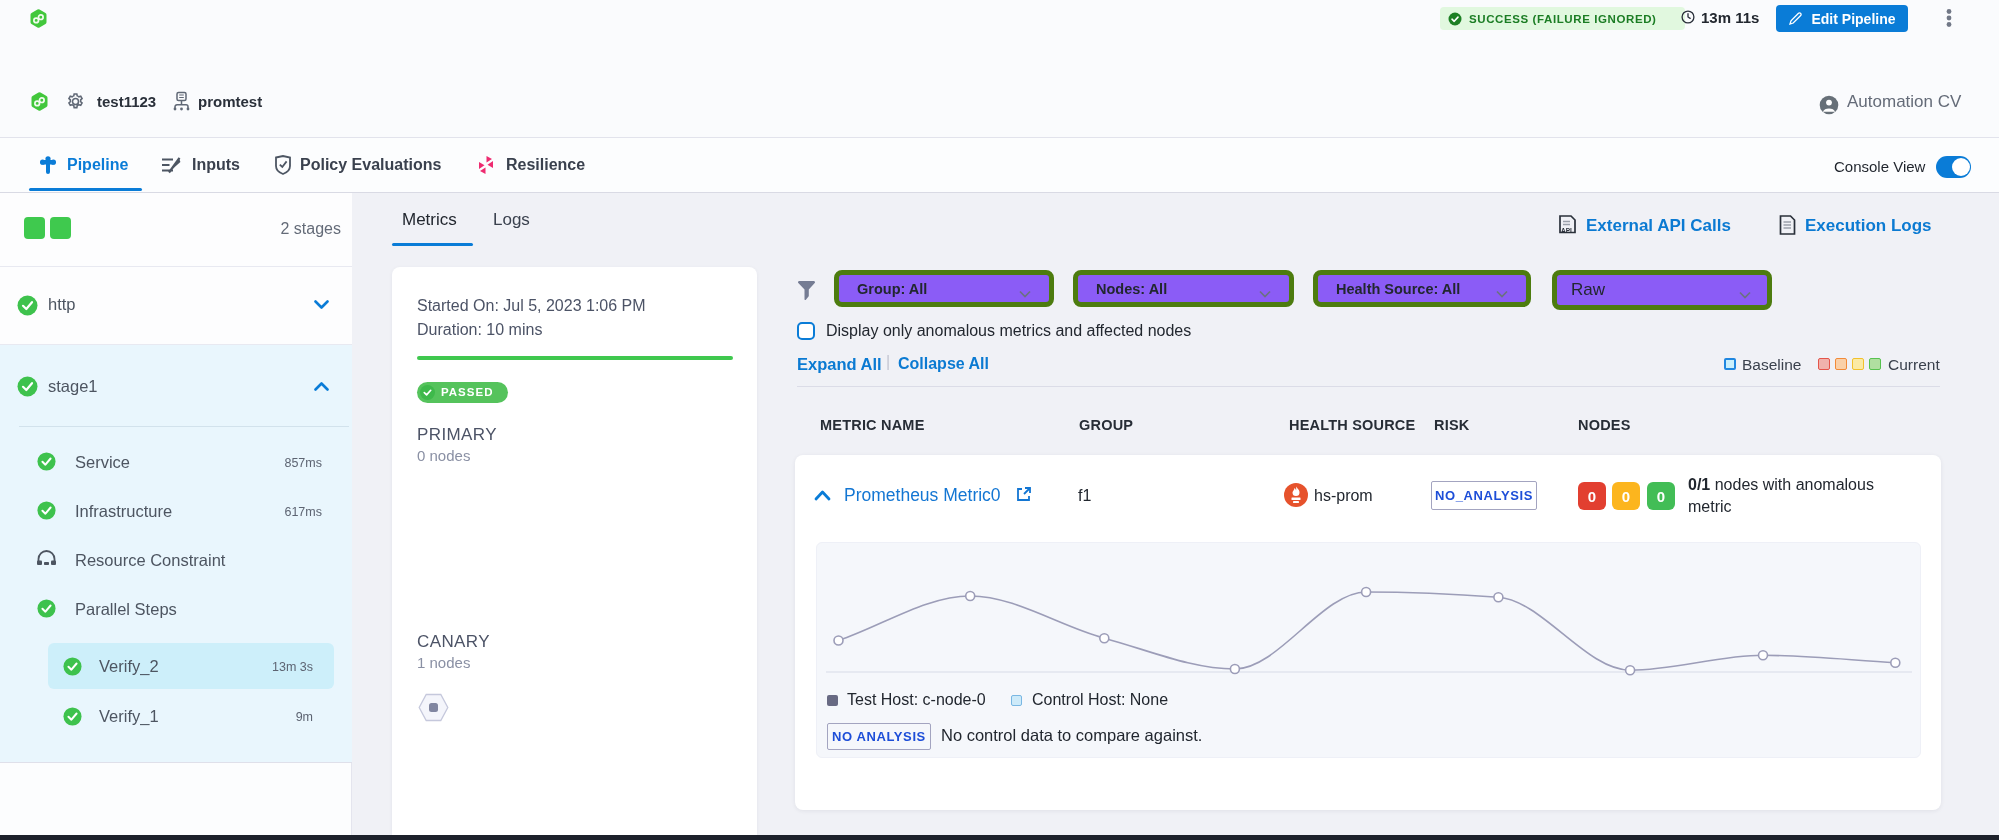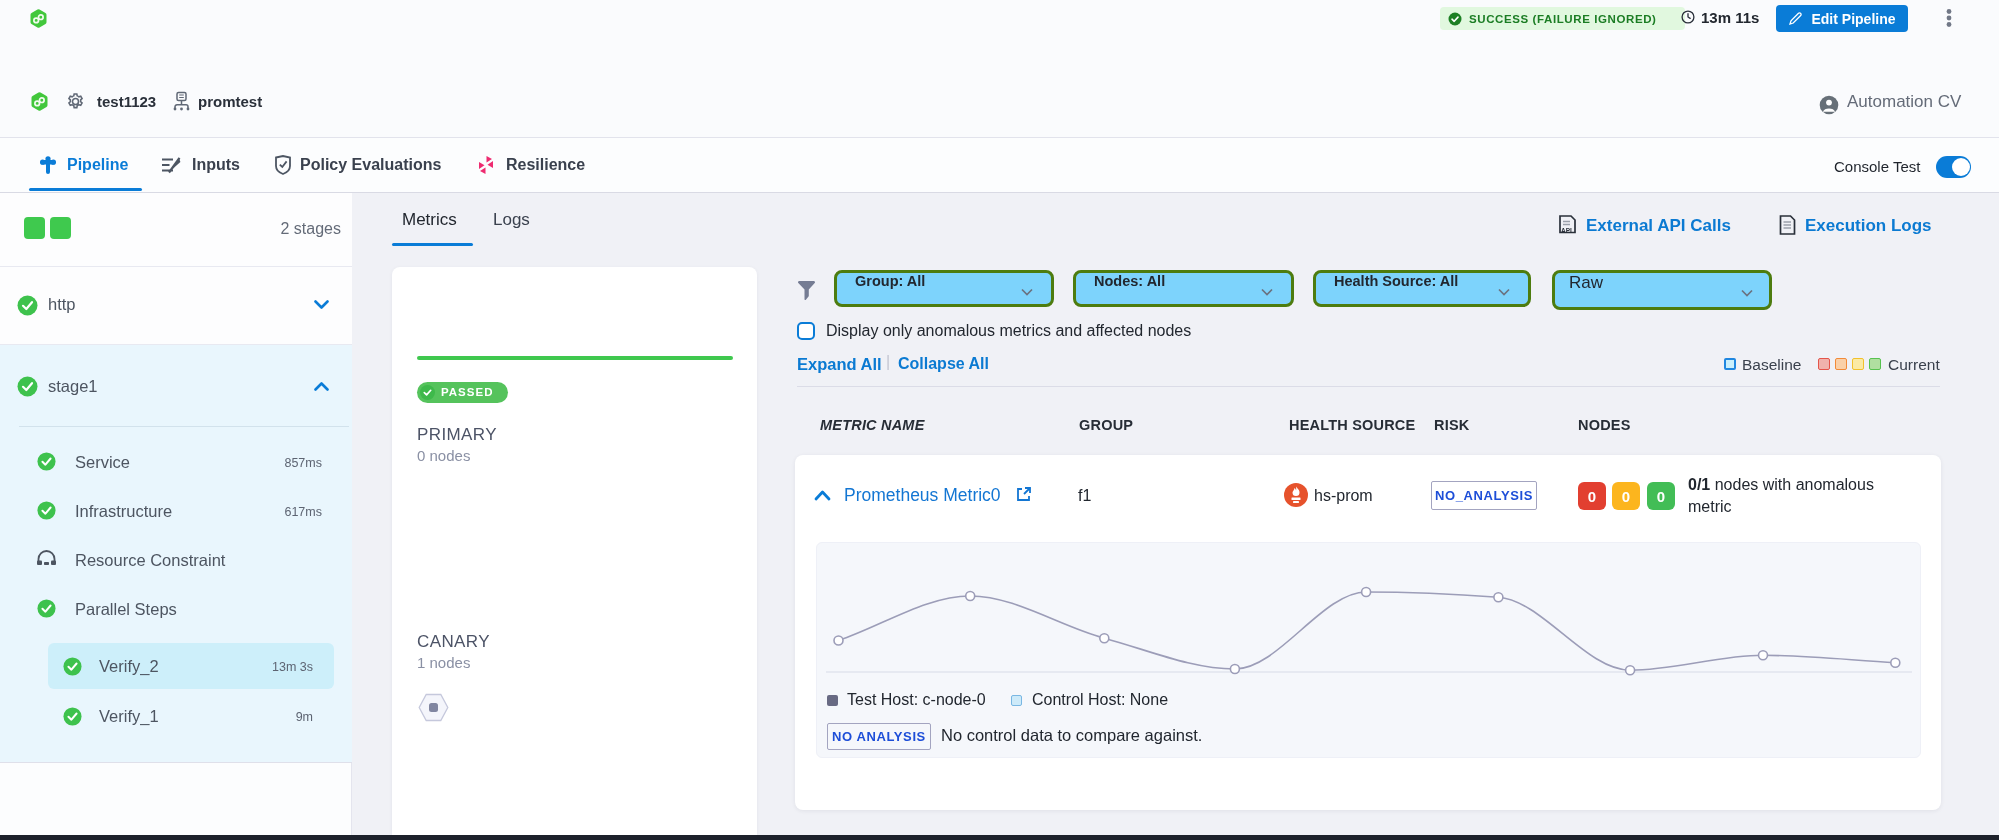--- a/index.html
+++ b/index.html
@@ -14,21 +14,21 @@
 #mainbg { left:352px; top:193px; width:1647px; height:647px; background:#f0f1f6; }
 #bottomstrip { left:0; top:835px; width:1999px; height:5px; background:#1d212b; }
 .crumb { font-size:14.5px; font-weight:600; color:#1a82d7; }
 .title { font-size:24px; font-weight:700; color:#22272f; letter-spacing:0.1px; }
 .badge-success { background:#e1f8df; color:#1b7d24; font-size:11.5px; font-weight:700; letter-spacing:0.6px; border-radius:4px; display:flex; align-items:center; }
 .btn-blue { background:#0a7cd7; color:#fff; font-size:14px; font-weight:600; border-radius:4px; display:flex; align-items:center; justify-content:center; }
 
 .srow-text { font-size:16.5px; color:#4d5561; }
 .stime { font-size:12.5px; color:#5d6472; font-weight:400; }
 
-.ddl { background:#7dd3fc; border:3px solid #4d7c0f; border-radius:8px; position:absolute; height:37px; display:flex; align-items:flex-start; }
+.ddl { background:#8b5cf6; border:5px solid #4d7c0f; border-radius:8px; position:absolute; height:37px; display:flex; align-items:center; }
 .ddl .t { font-size:14.5px; font-weight:700; color:#22272f; }
 .chip { border:1.5px solid #a3a4c0; border-radius:2px; color:#1d4ed8; font-weight:700; letter-spacing:0.6px; display:flex; align-items:center; justify-content:center; }
 .sq { position:absolute; width:28px; height:28px; border-radius:6px; color:#fff; font-size:15px; font-weight:700; display:flex; align-items:center; justify-content:center; }
 .thead { font-size:14.5px; font-weight:700; color:#272d36; letter-spacing:0.2px; }
 .blue-link { color:#0b7ad2; font-weight:700; }
 </style>
 </head>
 <body>
 <div class="abs" id="header">
 
@@ -123,21 +123,21 @@
   <div class="abs" style="left:300px;top:18px;font-size:16px;font-weight:600;color:#3a414e;">Policy Evaluations</div>
   <svg class="abs" style="left:476px;top:17px;" width="20" height="20" viewBox="0 0 20 20">
       <g fill="#ee2b70">
         <path d="M10.5 1 L16 4 L10.5 7.5 Z"></path>
         <path d="M17 6 L17 13 L11.5 9.8 Z"></path>
         <path d="M9.5 19 L4 16 L9.5 12.5 Z"></path>
         <path d="M3 14 L3 7 L8.5 10.2 Z"></path>
       </g>
     </svg>
   <div class="abs" style="left:506px;top:18px;font-size:16px;font-weight:600;color:#3a414e;">Resilience</div>
-  <div class="abs" style="left:1834px;top:20px;font-size:15px;color:#1f242c;">Console Test</div>
+  <div class="abs" style="left:1834px;top:20px;font-size:15px;color:#1f242c;">Console View</div>
   <div class="abs" style="left:1936px;top:18px;width:35px;height:22px;border-radius:11px;background:#0a7cd7;"></div>
   <div class="abs" style="left:1952px;top:20px;width:18px;height:18px;border-radius:50%;background:#fff;"></div>
 </div>
 <div class="abs" id="sidebar"></div>
 
 <div class="abs" style="left:0;top:193px;width:352px;height:74px;border-bottom:1px solid #e8e9f1;background:#fdfdfe;">
   <div class="abs" style="left:24px;top:24px;width:21px;height:22px;border-radius:4px;background:#3fc94e;"></div>
   <div class="abs" style="left:50px;top:24px;width:21px;height:22px;border-radius:4px;background:#3fc94e;"></div>
   <div class="abs" style="right:11px;top:27px;font-size:16px;color:#646b78;">2 stages</div>
 </div>
@@ -200,20 +200,21 @@
     </svg>
   <div class="abs srow-text" style="left:99px;top:362px;">Verify_1</div>
   <div class="abs stime" style="right:39px;top:365px;">9m</div>
 </div>
 <div class="abs" id="mainbg"></div>
 
 <div class="abs" style="left:402px;top:210px;font-size:17px;font-weight:400;color:#22272f;">Metrics</div>
 <div class="abs" style="left:493px;top:210px;font-size:17px;color:#3a414e;">Logs</div>
 <div class="abs" style="left:392px;top:243px;width:81px;height:3px;background:#0a7cd7;border-radius:2px;"></div>
 <div class="abs" style="left:392px;top:267px;width:365px;height:568px;background:#fff;border-radius:8px 8px 0 0;box-shadow:0 1px 4px rgba(40,41,61,0.06);">
+  <div class="abs" style="left:25px;top:27px;font-size:16px;color:#4c5366;line-height:24px;">Started On: Jul 5, 2023 1:06 PM<br>Duration: 10 mins</div>
   <div class="abs" style="left:25px;top:89px;width:316px;height:4px;border-radius:2px;background:#3fc84e;"></div>
   <div class="abs" style="left:25px;top:115px;width:91px;height:21px;border-radius:11px;background:#55c35c;">
     <svg class="abs" style="left:3px;top:3px;" width="15" height="15" viewBox="0 0 15 15">
         <circle cx="7.5" cy="7.5" r="7.5" fill="#3eb94b"></circle>
         <path d="M4.3 7.7 L6.6 9.9 L10.7 5.3" stroke="#fff" stroke-width="1.7" fill="none" stroke-linecap="round" stroke-linejoin="round"></path>
       </svg>
     <div class="abs" style="left:24px;top:4px;font-size:11.5px;font-weight:700;letter-spacing:1px;color:#fff;">PASSED</div>
   </div>
   <div class="abs" style="left:25px;top:158px;font-size:17px;color:#4c5366;letter-spacing:0.4px;">PRIMARY</div>
   <div class="abs" style="left:25px;top:180px;font-size:15px;color:#8a90a4;">0 nodes</div>
@@ -274,21 +275,21 @@
 
 <div class="abs" style="left:1724px;top:358px;width:12px;height:12px;border:2px solid #1f87e0;background:#c9effc;border-radius:2px;"></div>
 <div class="abs" style="left:1742px;top:356px;font-size:15.5px;color:#3a414d;">Baseline</div>
 <div class="abs" style="left:1818px;top:358px;width:12px;height:12px;border:1.5px solid #e4544a;background:#f0b2ac;border-radius:2px;"></div>
 <div class="abs" style="left:1835px;top:358px;width:12px;height:12px;border:1.5px solid #f28a38;background:#fad0a8;border-radius:2px;"></div>
 <div class="abs" style="left:1852px;top:358px;width:12px;height:12px;border:1.5px solid #f2c12c;background:#fbeaa4;border-radius:2px;"></div>
 <div class="abs" style="left:1869px;top:358px;width:12px;height:12px;border:1.5px solid #57c24f;background:#b0dfa0;border-radius:2px;"></div>
 <div class="abs" style="left:1888px;top:356px;font-size:15.5px;color:#3a414d;">Current</div>
 <div class="abs" style="left:797px;top:386px;width:1143px;height:1px;background:#dbdce7;"></div>
 
-<div class="abs thead" style="left:820px;top:417px;font-style:italic;">METRIC NAME</div>
+<div class="abs thead" style="left:820px;top:417px;">METRIC NAME</div>
 <div class="abs thead" style="left:1079px;top:417px;">GROUP</div>
 <div class="abs thead" style="left:1289px;top:417px;">HEALTH SOURCE</div>
 <div class="abs thead" style="left:1434px;top:417px;">RISK</div>
 <div class="abs thead" style="left:1578px;top:417px;">NODES</div>
 
 <div class="abs" style="left:795px;top:455px;width:1146px;height:355px;background:#fff;border-radius:8px;box-shadow:0 1px 4px rgba(40,41,61,0.08);"></div>
 <svg class="abs" style="left:814px;top:489px;" width="17" height="12" viewBox="0 0 17 12">
     <path d="M2 10 L8.5 3 L15 10" stroke="#0a7cd7" stroke-width="2.8" fill="none" stroke-linecap="round" stroke-linejoin="round"></path>
   </svg>
 <div class="abs" style="left:844px;top:485px;font-size:17.5px;color:#1376d3;">Prometheus Metric0</div>

